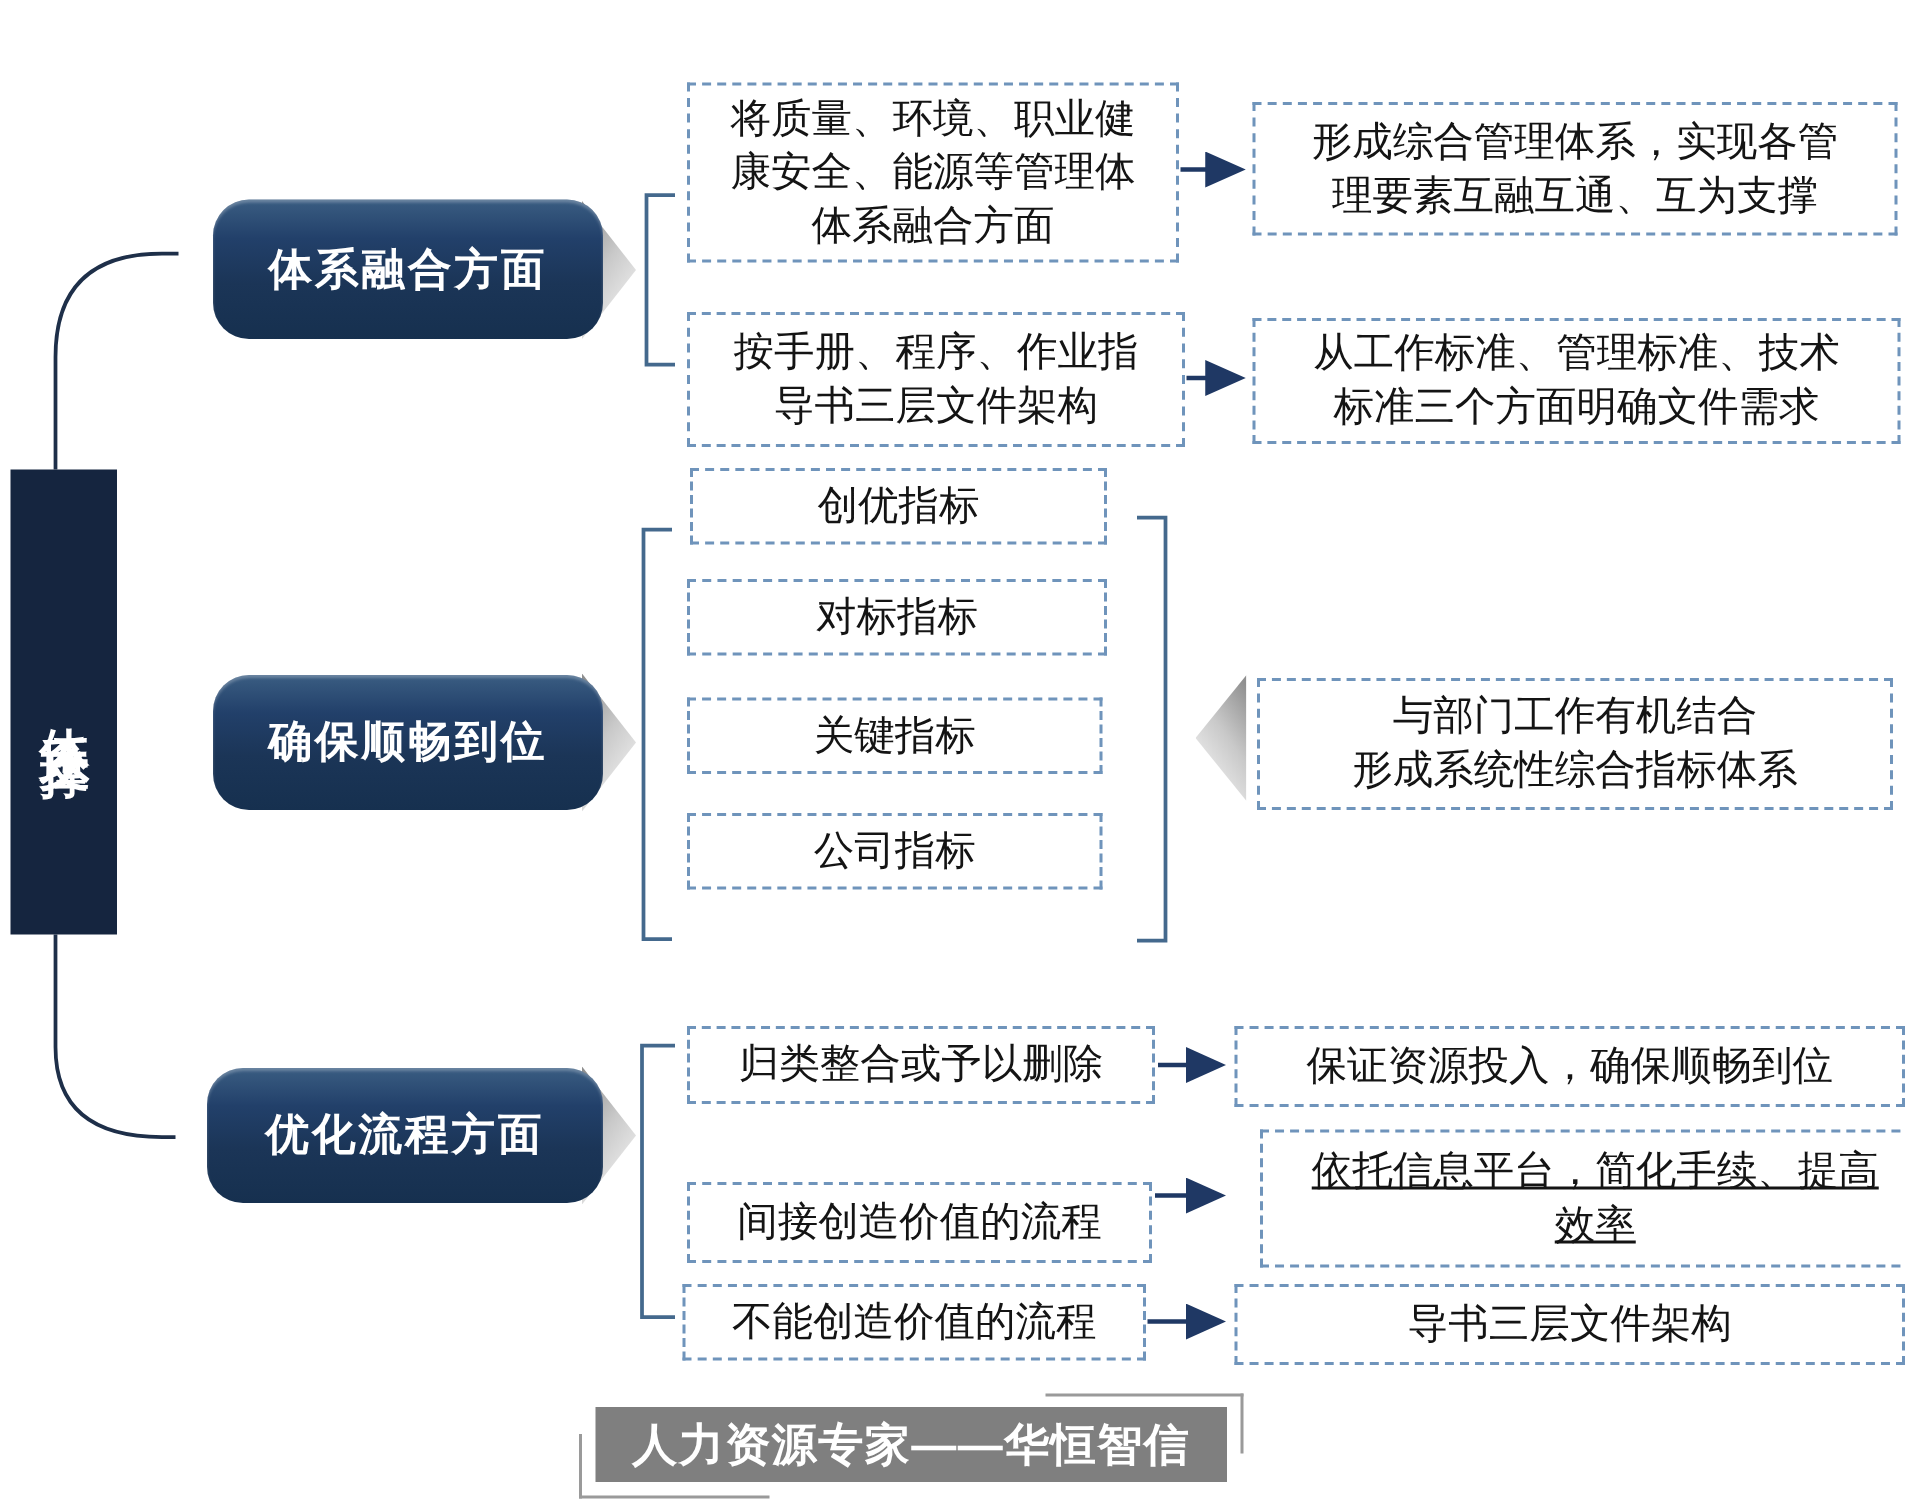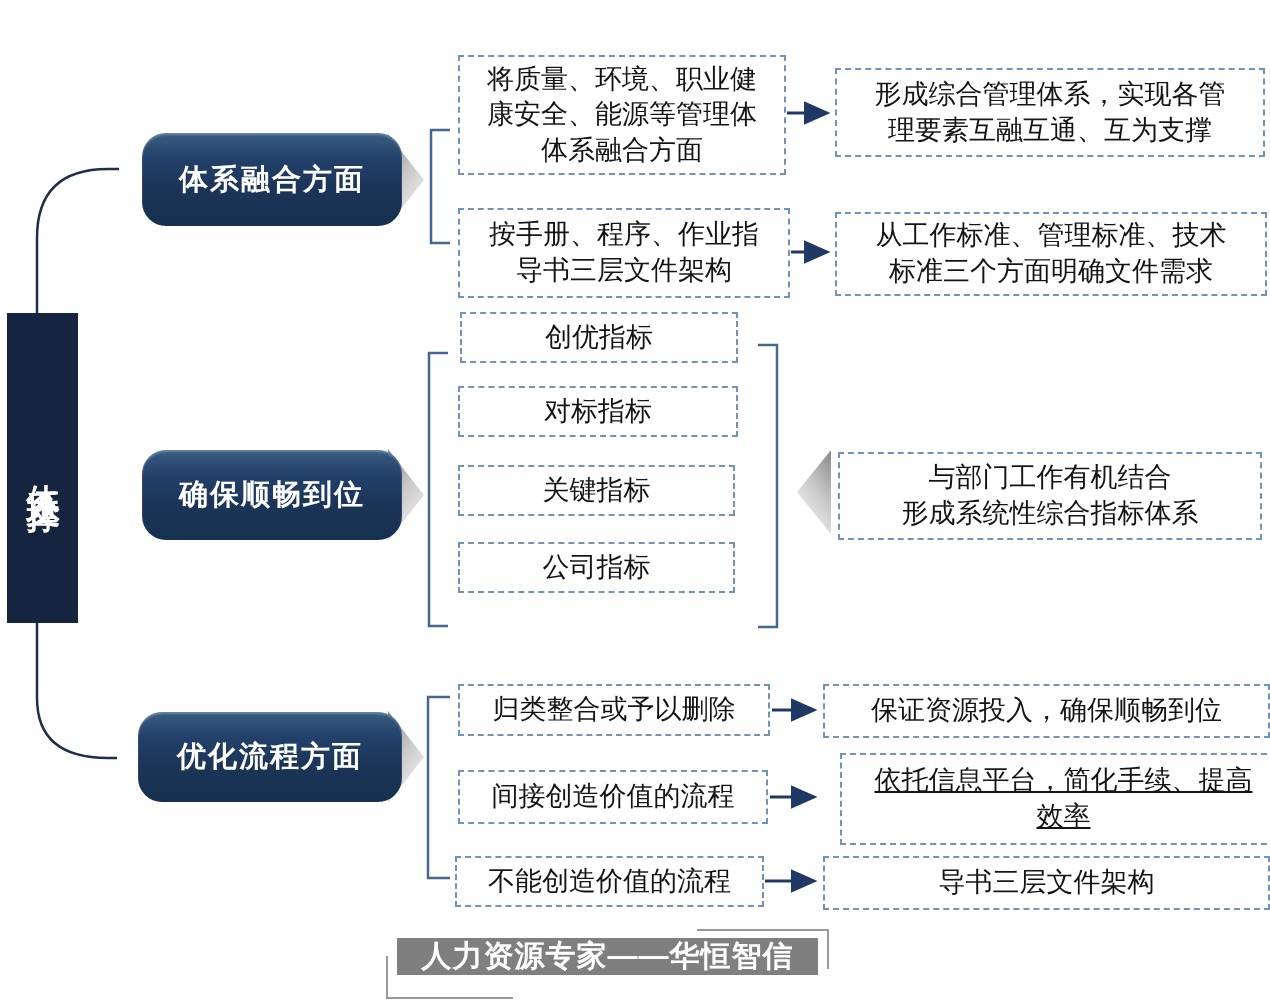--- a/index.html
+++ b/index.html
@@ -18,21 +18,21 @@
         white-space:pre-line;line-height:1.32;font-size:27px;}
   .chev{position:absolute;z-index:1;width:36px;height:92px;
         background:linear-gradient(125deg,#8f8f8f 5%,#c9c9c9 45%,#f4f4f4 90%);
         clip-path:polygon(0 0,100% 50%,0 100%);}
   .chev.left{clip-path:polygon(100% 0,0 50%,100% 100%);
         background:linear-gradient(235deg,#8f8f8f 5%,#c9c9c9 45%,#f4f4f4 90%);}
   #root-box{position:absolute;z-index:2;left:7px;top:313px;width:71px;height:310px;background:#15253f;
         display:flex;align-items:center;justify-content:center;}
   #root-box span{writing-mode:vertical-rl;text-orientation:upright;color:#fff;font-size:33px;
         font-weight:bold;letter-spacing:5px;}
-  #footer-banner{position:absolute;z-index:2;left:397px;top:938px;width:421px;height:37px;background:#7f7f7f;
+  #footer-banner{position:absolute;z-index:2;left:397px;top:938px;width:421px;height:50px;background:#7f7f7f;
         color:#fff;font-weight:bold;font-size:30px;display:flex;align-items:center;justify-content:center;
         letter-spacing:1px;}
   .frame-tr{position:absolute;z-index:1;left:697px;top:929px;width:130px;height:38px;
         border-top:2px solid #9a9a9a;border-right:2px solid #9a9a9a;}
   .frame-bl{position:absolute;z-index:1;left:386px;top:956px;width:125px;height:41px;
         border-left:2px solid #9a9a9a;border-bottom:2px solid #9a9a9a;}
 </style>
 </head>
 <body>
 
@@ -86,21 +86,21 @@
   <div class="chev left" style="left:797px;top:450px;width:34px;height:84px;"></div>
   <div class="dash" style="left:838px;top:452px;width:420px;height:84px;">与部门工作有机结合
 形成系统性综合指标体系</div>
 
   <div class="branch" style="left:118px;top:712px;width:264px;height:90px;font-family:Liberation Serif, serif;">
     <span>优化流程方面</span>
   </div>
   <div class="chev" style="left:388px;top:711px;"></div>
   <div class="dash" style="left:458px;top:684px;width:308px;height:48px;">归类整合或予以删除</div>
   <div class="dash" style="left:823px;top:684px;width:443px;height:50px;">保证资源投入，确保顺畅到位</div>
-  <div class="dash" style="left:458px;top:770px;width:306px;height:50px;text-align:center;">间接创造价值的流程</div>
+  <div class="dash" style="left:458px;top:788px;width:306px;height:50px;text-align:center;">间接创造价值的流程</div>
   <div class="dash" style="left:840px;top:753px;width:443px;height:88px;text-decoration:underline;">依托信息平台，简化手续、提高
 效率</div>
   <div class="dash" style="left:455px;top:856px;width:305px;height:47px;">不能创造价值的流程</div>
   <div class="dash" style="left:823px;top:856px;width:443px;height:50px;">导书三层文件架构</div>
 
   <div class="frame-tr"></div>
   <div class="frame-bl"></div>
   <div id="footer-banner">人力资源专家——华恒智信</div>
 
 </div>

